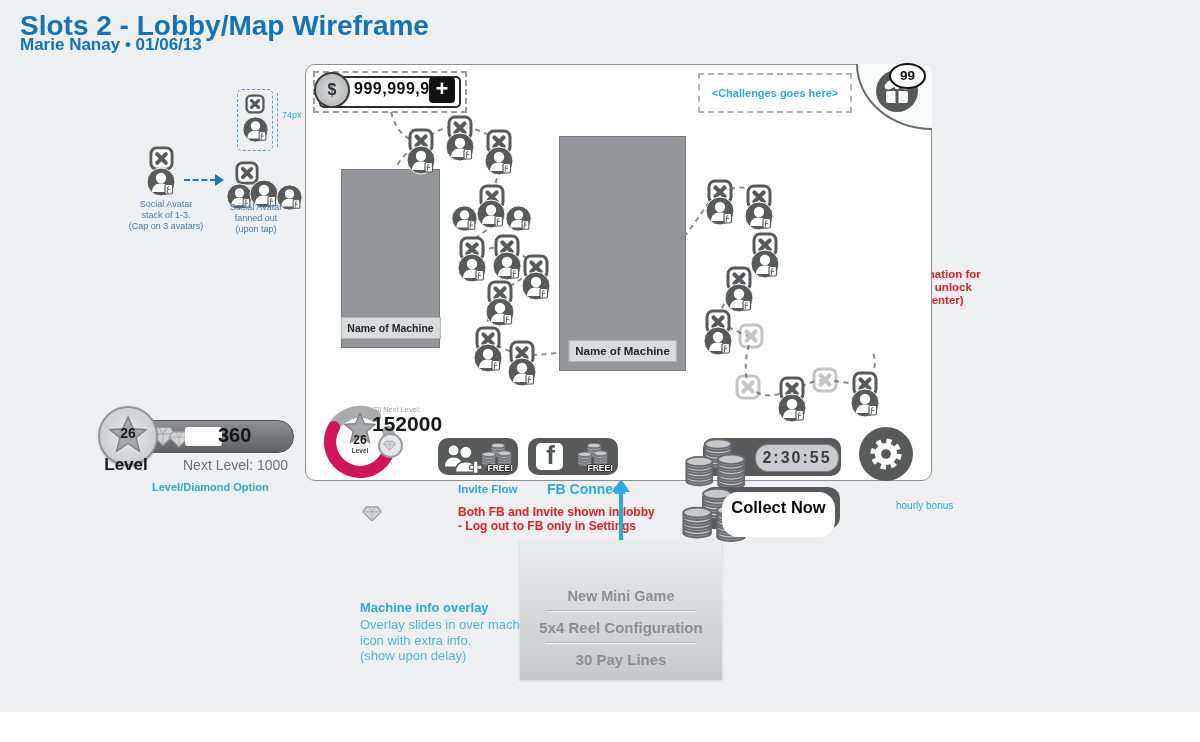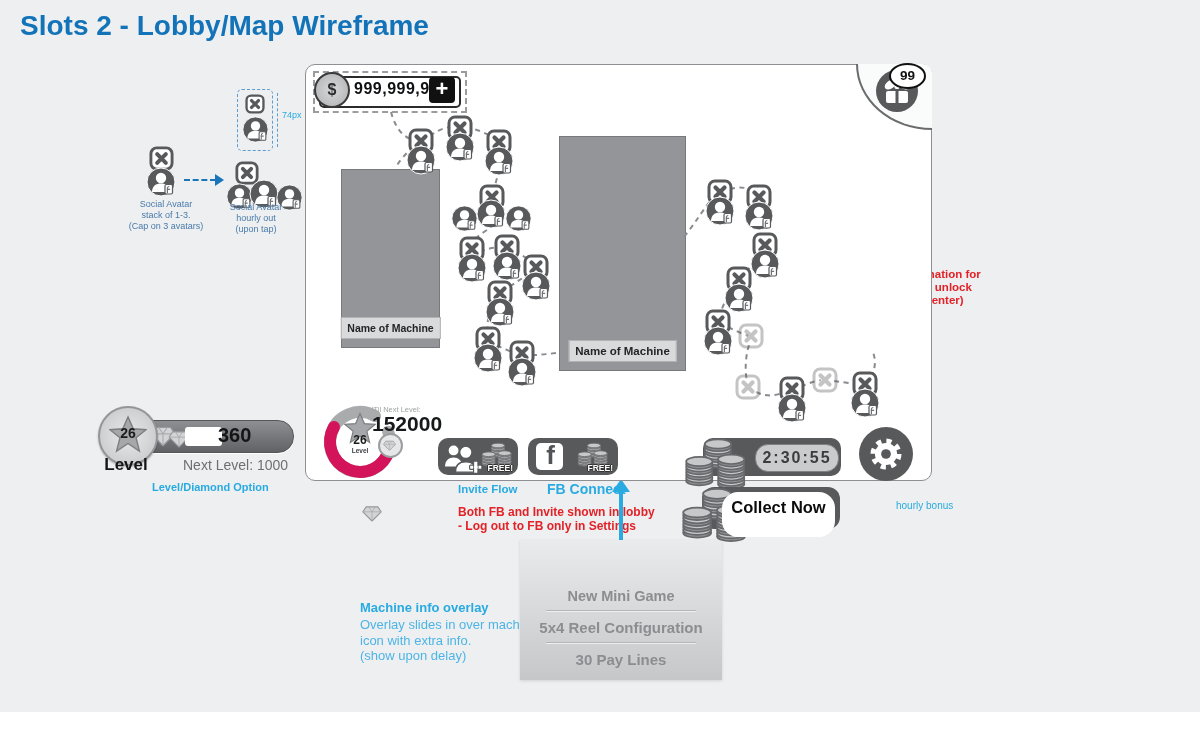--- a/index.html
+++ b/index.html
@@ -188,20 +188,21 @@
         <circle cx="25" cy="12" r="6.5" fill="#fff" stroke="#58595b" stroke-width="1.4"></circle>
         <path d="M14,33 c0,-8 5,-11 11,-11 s11,3 11,11 z" fill="#fff" stroke="#58595b" stroke-width="1.4"></path>
         <rect x="29" y="25.5" width="13" height="4.6" rx="1" fill="#fff" stroke="#58595b" stroke-width="1.2"></rect>
         <rect x="33.2" y="21.3" width="4.6" height="13" rx="1" fill="#fff" stroke="#58595b" stroke-width="1.2"></rect>
         <rect x="33.4" y="26.7" width="4.2" height="2.2" fill="#fff"></rect>
       </symbol>
     </defs>
   </svg>
 
   <div class="abs" id="title">Slots 2 - Lobby/Map Wireframe</div>
+  <div class="abs" id="byline">Marie Nanay • 01/06/13</div>
 
   <div class="abs blue-dash-box"></div>
   <svg class="abs" style="left:245px;top:94px" width="20" height="20" viewBox="0 0 26 26">
       <use href="#sym-x"></use>
     </svg>
   <svg class="abs" style="left:242px;top:116px" width="27" height="27" viewBox="0 0 30 30">
       <use href="#sym-avatar"></use>
     </svg>
   <div class="abs" id="measure-line"></div>
   <div class="abs" id="measure-label">74px</div>
@@ -226,21 +227,21 @@
   <svg class="abs" style="left:276px;top:184px" width="27" height="27" viewBox="0 0 30 30">
       <use href="#sym-avatar"></use>
     </svg>
   <div class="abs cap" id="cap1">
     <span style="display:block">Social Avatar</span>
     <span style="display:block">stack of 1-3.</span>
     <span style="display:block">(Cap on 3 avatars)</span>
   </div>
   <div class="abs cap" id="cap2">
     <span style="display:block">Social Avatar</span>
-    <span style="display:block">hourly out</span>
+    <span style="display:block">fanned out</span>
     <span style="display:block">(upon tap)</span>
   </div>
 
   <div class="abs" id="lvl-bar"></div>
   <svg class="abs" style="left:150px;top:425px" width="26" height="22" viewBox="0 0 24 20">
       <use href="#sym-gem"></use>
     </svg>
   <svg class="abs" style="left:168px;top:430px" width="22" height="18" viewBox="0 0 24 20">
       <use href="#sym-gem"></use>
     </svg>
@@ -264,20 +265,21 @@
     <div class="abs machine" id="m2">
       <div class="m-label" style="font-size:11.5px">Name of Machine</div>
     </div>
 
     <div class="abs" id="money-box"></div>
     <div class="abs" id="money-pill"></div>
     <div class="abs" id="money-coin">$</div>
     <div class="abs" id="money-value">999,999,999</div>
     <div class="abs" id="money-add">+</div>
 
+    <div class="abs" id="challenges">&lt;Challenges goes here&gt;</div>
     <div class="abs" id="swoosh"></div>
     <svg class="abs" id="gift" width="44" height="44" viewBox="0 0 44 44">
         <use href="#sym-gift"></use>
       </svg>
     <div class="abs" id="gift-badge">99</div>
 
     <div class="abs" id="ring">
       <svg width="86" height="86" viewBox="0 0 86 86">
         <path d="M71.2,32.7 A30,30 0 1 1 58,17" fill="none" stroke="#a9abad" stroke-width="12" stroke-linecap="round"></path>
         <path d="M17,28 A30,30 0 1 0 72,50.8" fill="none" stroke="#d4145a" stroke-width="12" stroke-linecap="round"></path>

